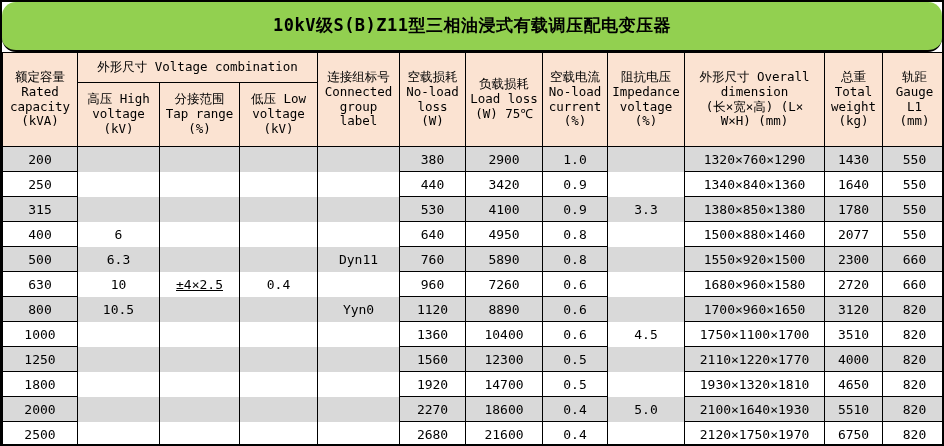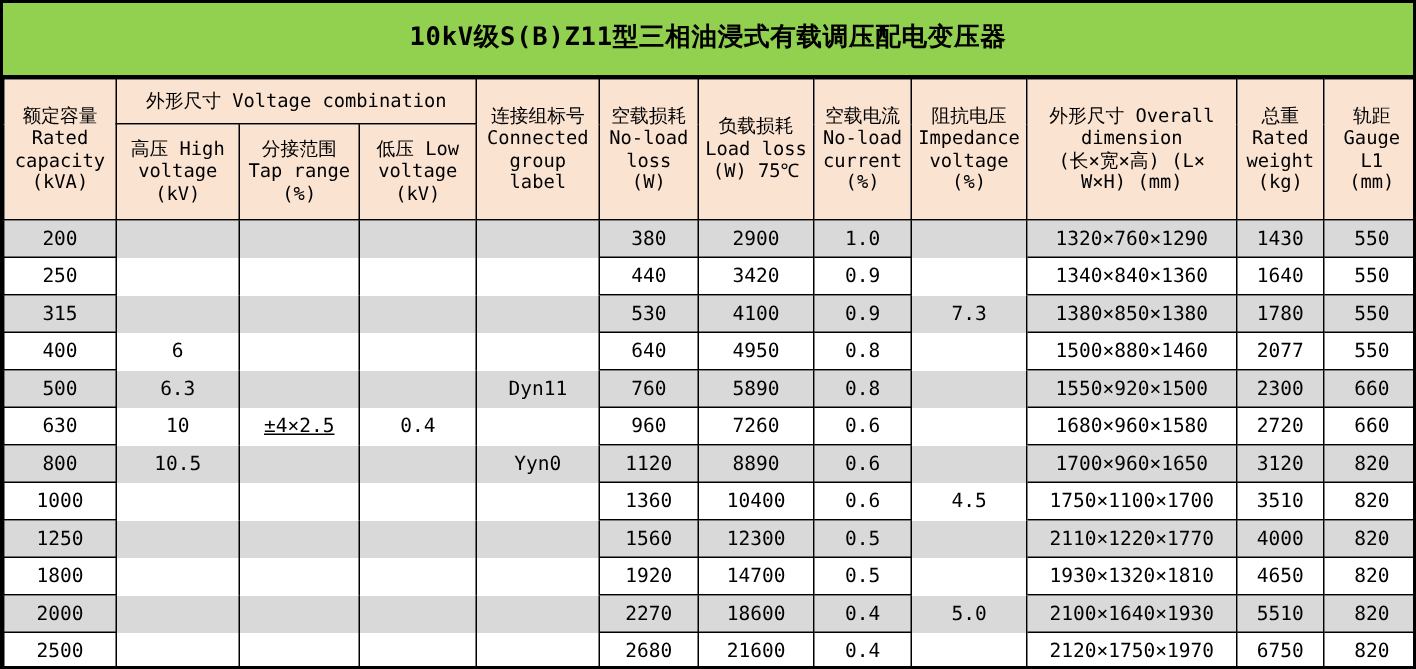--- a/index.html
+++ b/index.html
@@ -13,20 +13,21 @@
     width:944px;height:446px;box-sizing:border-box;
     border:2px solid var(--border-c);
     font-family:"DejaVu Sans Mono","Liberation Mono",monospace;
     color:#000;overflow:hidden;
   }
   .title-block{
     height:50px;background:var(--title-bg);
     border-bottom:2px solid var(--border-c);
     display:flex;flex-direction:column;justify-content:center;align-items:center;
     box-sizing:border-box;
+    border-radius:14px;
   }
   .title-cn{font-size:17px;font-weight:700;line-height:1.25;letter-spacing:0.5px;}
   .title-en{font-size:16px;font-weight:700;line-height:1.25;}
   table{
     width:100%;border-collapse:collapse;table-layout:fixed;
   }
   th,td{
     border:1px solid var(--border-c);
     text-align:center;vertical-align:middle;
     padding:0 1px;box-sizing:border-box;
@@ -90,21 +91,21 @@
 (%)</th>
         <th rowspan="2">阻抗电压
 Impedance
 voltage
 (%)</th>
         <th rowspan="2">外形尺寸 Overall
 dimension
 (长×宽×高) (L×
 W×H) (mm)</th>
         <th rowspan="2">总重
-Rated
+Total
 weight
 (kg)</th>
         <th rowspan="2">轨距
 Gauge
 L1
 (mm)</th>
       </tr>
       <tr class="sub-row">
         <th>高压 High
 voltage
@@ -148,21 +149,21 @@
         </tr>
         <tr>
           <td>315</td>
           <td style="border-top-style: hidden; border-bottom-style: hidden;"></td>
           <td style="border-top-style: hidden; border-bottom-style: hidden;"></td>
           <td style="border-top-style: hidden; border-bottom-style: hidden;"></td>
           <td style="border-top-style: hidden; border-bottom-style: hidden;"></td>
           <td>530</td>
           <td>4100</td>
           <td>0.9</td>
-          <td style="border-top-style: hidden; border-bottom-style: hidden;">7.3</td>
+          <td style="border-top-style: hidden; border-bottom-style: hidden;">3.3</td>
           <td>1380×850×1380</td>
           <td>1780</td>
           <td>550</td>
         </tr>
         <tr>
           <td>400</td>
           <td style="border-top-style: hidden; border-bottom-style: hidden;">6</td>
           <td style="border-top-style: hidden; border-bottom-style: hidden;"></td>
           <td style="border-top-style: hidden; border-bottom-style: hidden;"></td>
           <td style="border-top-style: hidden; border-bottom-style: hidden;"></td>

